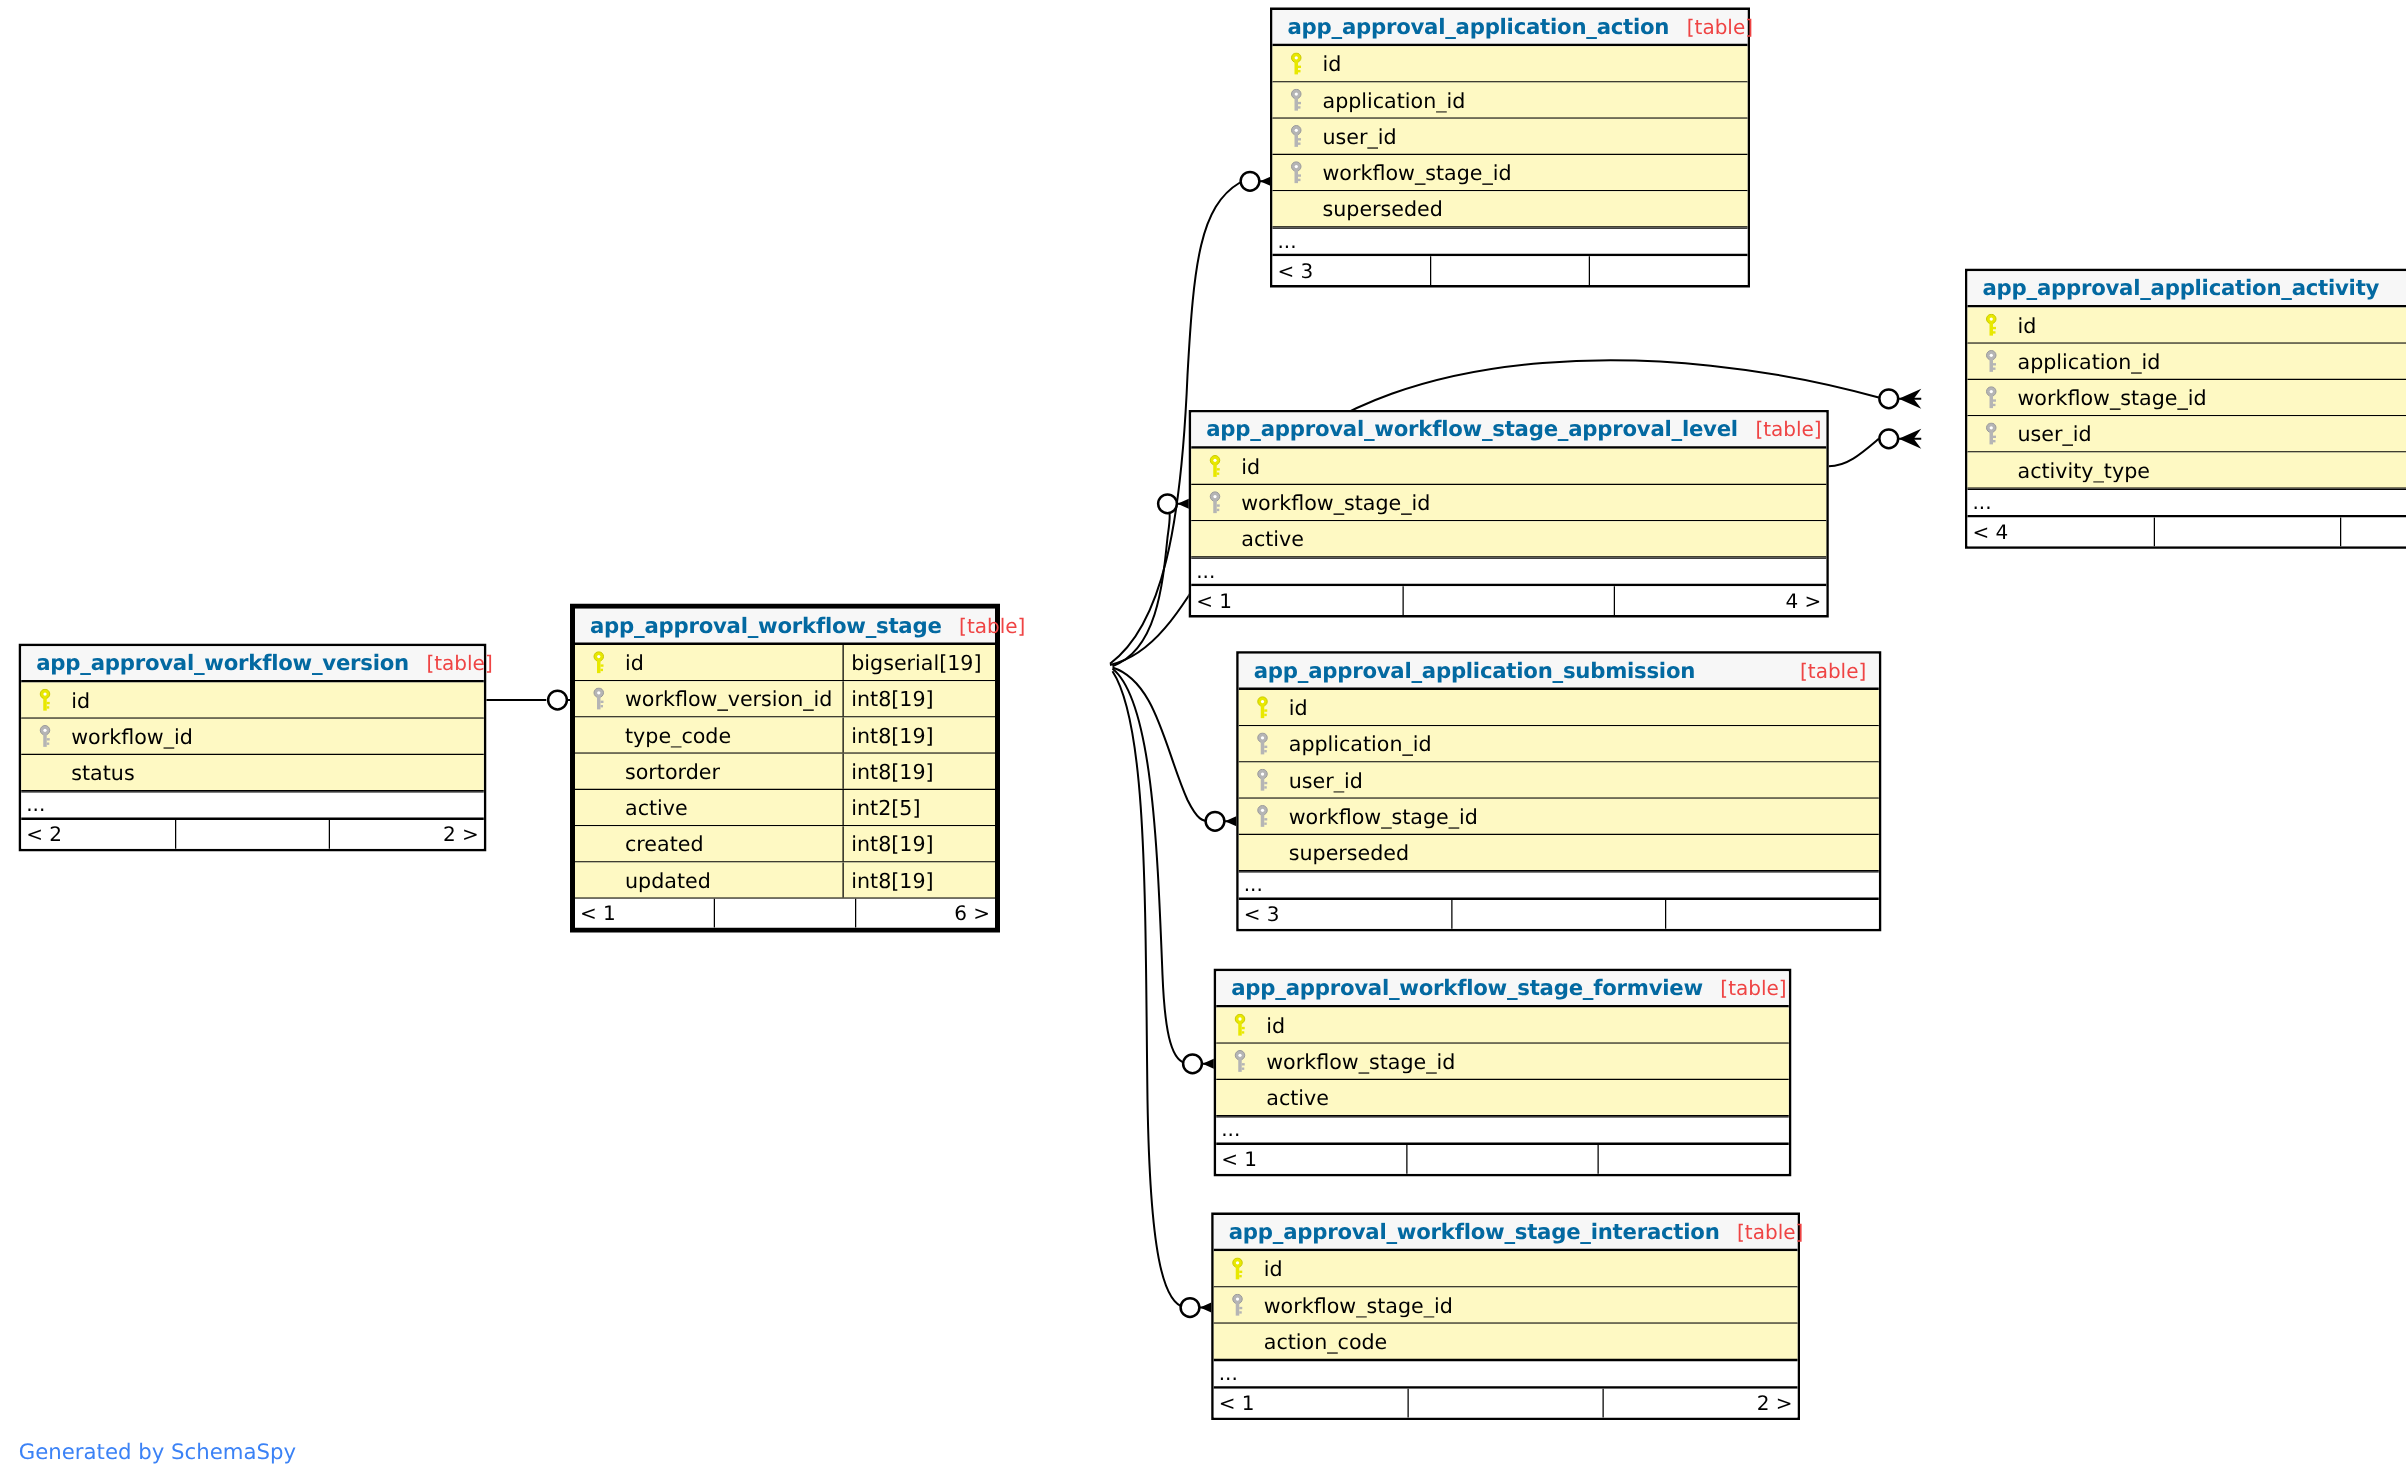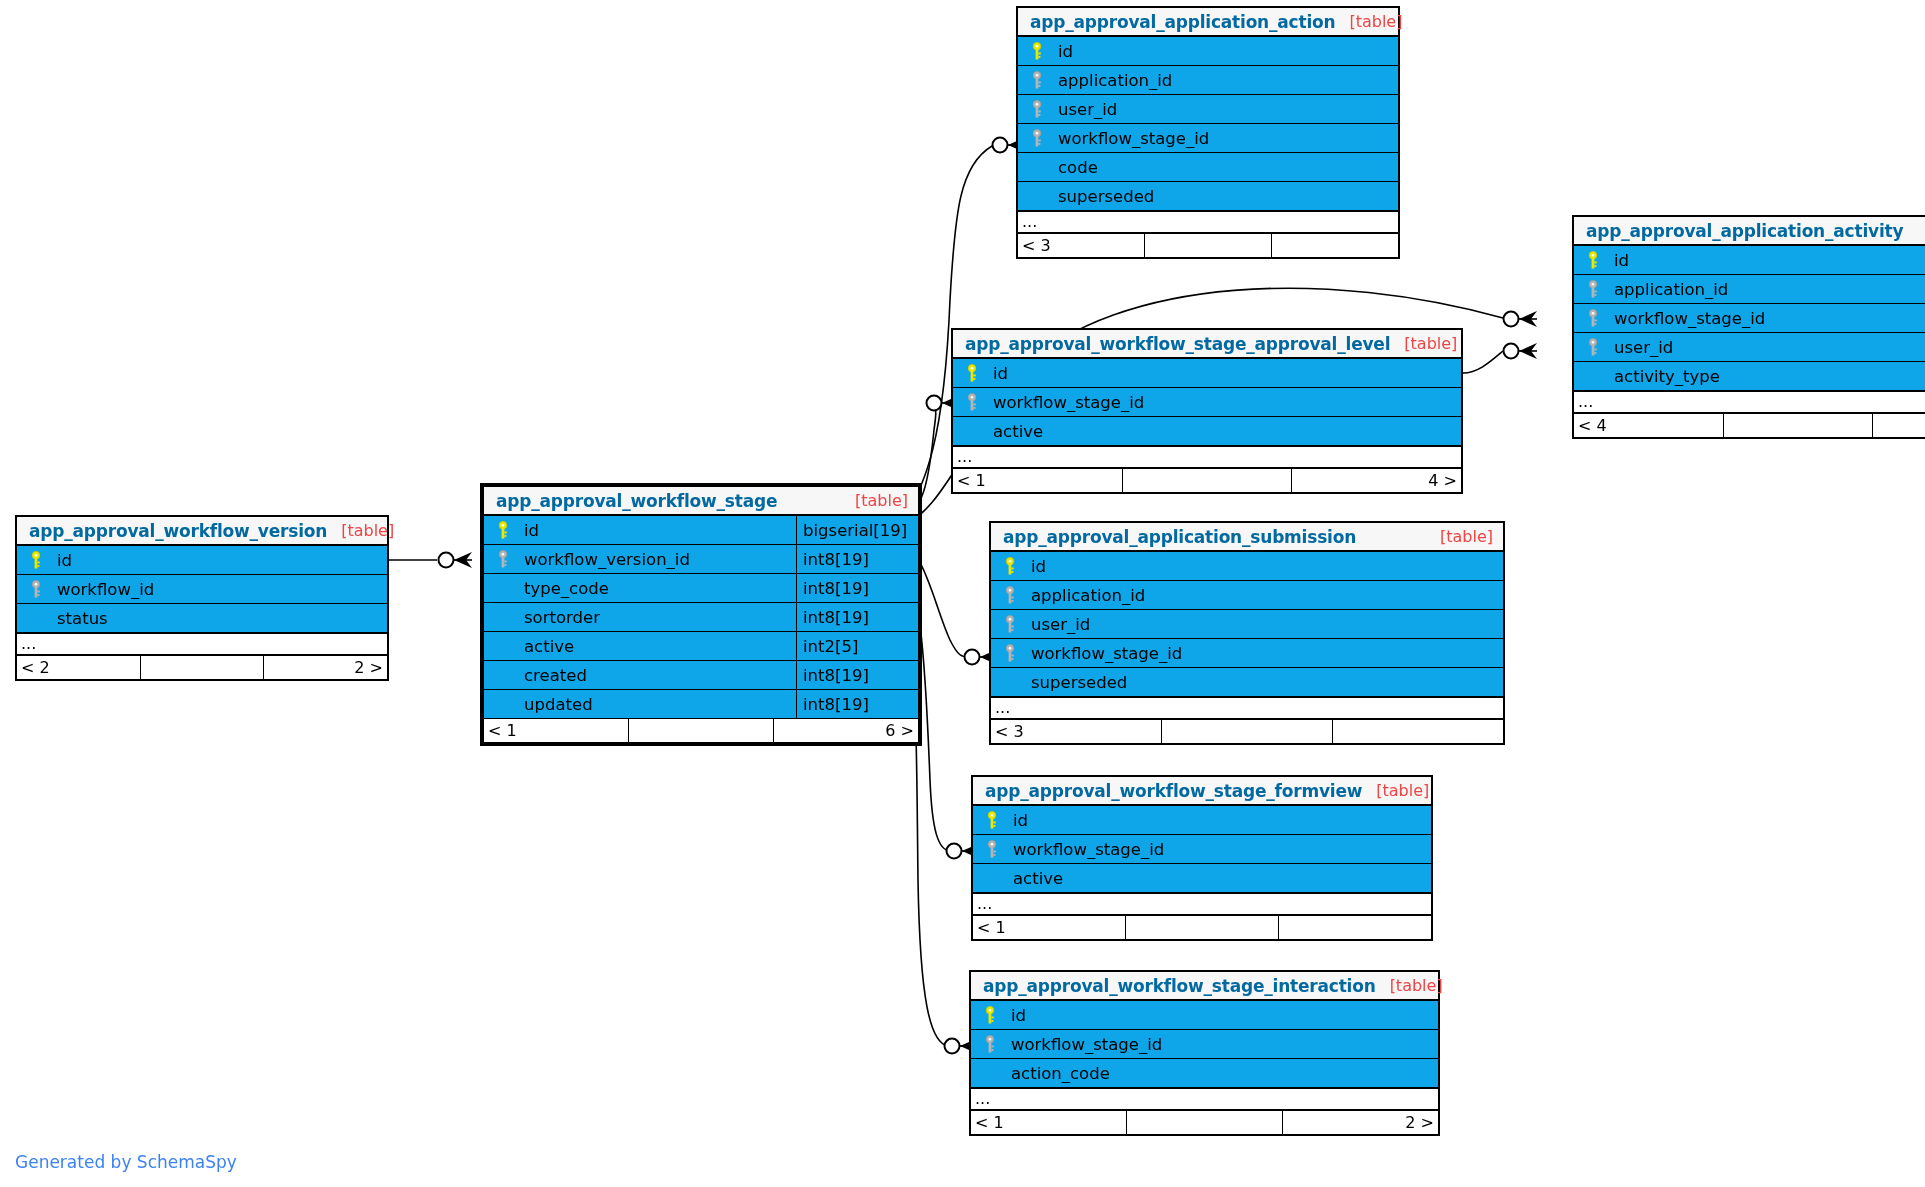--- a/index.html
+++ b/index.html
@@ -61,21 +61,21 @@
     white-space: nowrap;
     padding-left: 14px;
   }
   .col-row {
     height: 29px;
     box-sizing: border-box;
     border-bottom: 1.5px solid #000000;
     display: flex;
     align-items: center;
     padding-left: 6px;
-    background: #0ea5e9;
+    background: #fef9c3;
   }
   .col-row:last-child { border-bottom: none; }
   .key-slot {
     width: 26px;
     min-width: 26px;
     display: flex;
     align-items: center;
     justify-content: center;
   }
   .col-label {
@@ -247,24 +247,20 @@
               <circle cx="6" cy="4.2" r="1.3" fill="#ffffff"></circle>
               <rect x="4.6" y="6.5" width="2.8" height="11" fill="#b5b5b5"></rect>
               <rect x="7.4" y="10.5" width="2.4" height="1.9" fill="#b5b5b5"></rect>
               <rect x="7.4" y="14" width="2.0" height="1.9" fill="#b5b5b5"></rect>
             </svg>
           </span>
           <span class="col-label">workflow_stage_id</span>
         </div>
         <div class="col-row">
           <span class="key-slot"></span>
-          <span class="col-label">code</span>
-        </div>
-        <div class="col-row">
-          <span class="key-slot"></span>
           <span class="col-label">superseded</span>
         </div>
         <div class="ellipsis-row">...</div>
         <div class="foot-row">
           <span class="foot-cell">&lt; 3</span>
           <span class="foot-cell"></span>
           <span class="foot-cell right"></span>
         </div>
       </div>
       <div class="table-node" style="left: 1572px; top: 215px; width: 452px;">
@@ -404,21 +400,21 @@
           <span class="key-slot"></span>
           <span class="col-label">status</span>
         </div>
         <div class="ellipsis-row">...</div>
         <div class="foot-row">
           <span class="foot-cell">&lt; 2</span>
           <span class="foot-cell"></span>
           <span class="foot-cell right">2 &gt;</span>
         </div>
       </div>
-      <div class="table-node focus" style="left: 480px; top: 483px; width: 442px;">
+      <div class="table-node focus" style="left: 456px; top: 483px; width: 344px;">
         <div class="tbl-header">
           <span class="tbl-name">app_approval_workflow_stage</span>
           <span class="tbl-tag">[table]</span>
         </div>
         <div class="col-row">
           <span class="key-slot">
             <svg width="12" height="19" viewBox="0 0 12 19">
               <circle cx="6" cy="4.2" r="3.8" fill="#e8e800" stroke="#c9c900" stroke-width="0.8"></circle>
               <circle cx="6" cy="4.2" r="1.3" fill="#ffffff"></circle>
               <rect x="4.6" y="6.5" width="2.8" height="11" fill="#e8e800"></rect>

